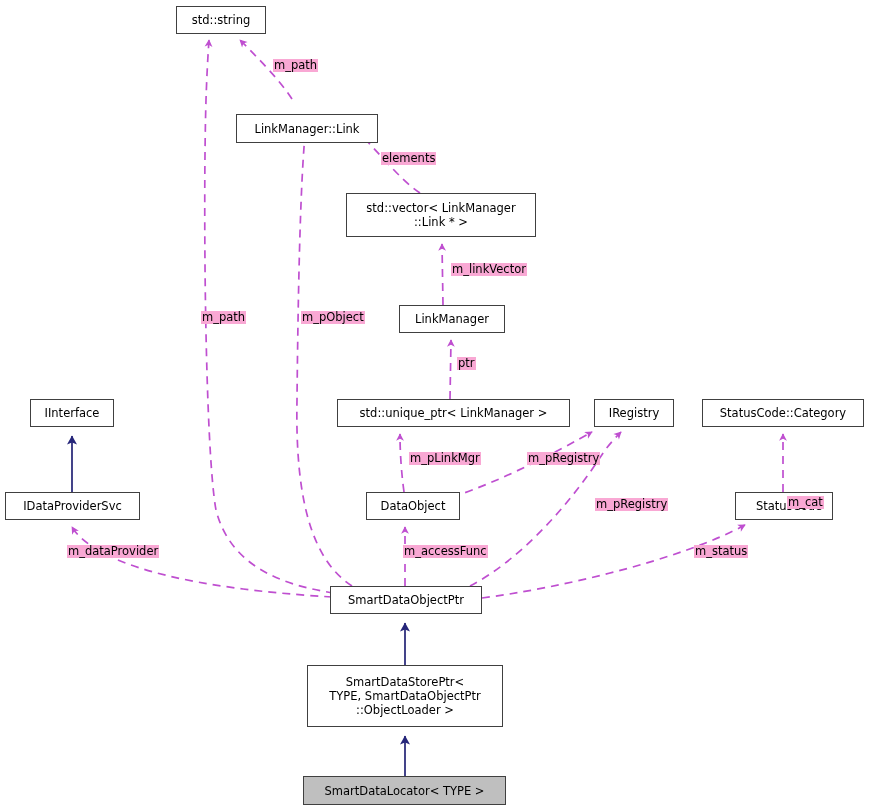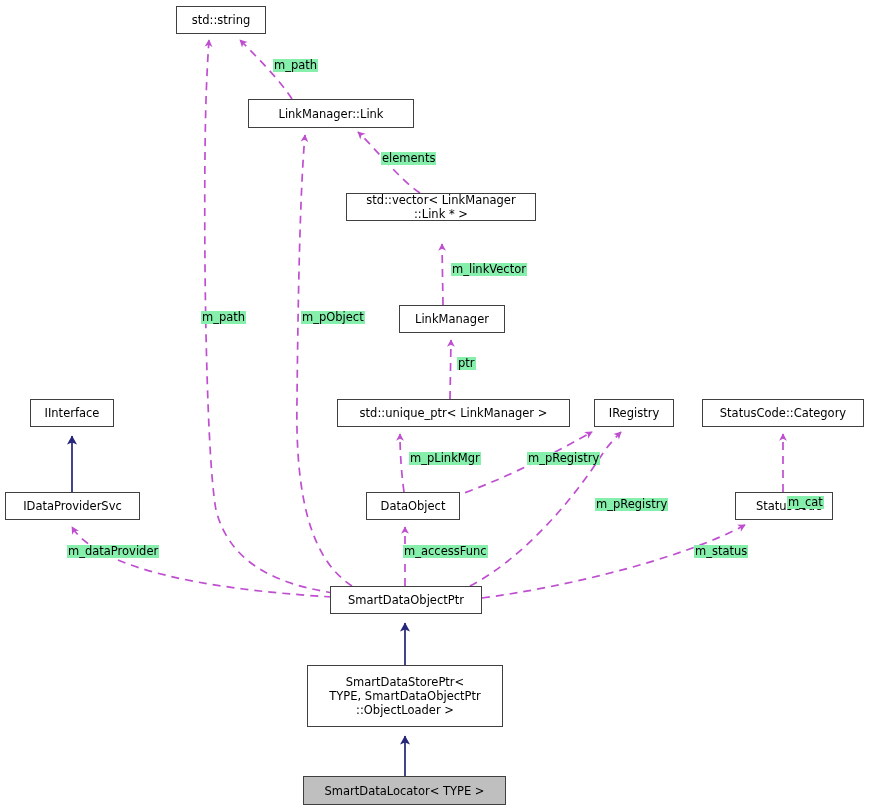--- a/index.html
+++ b/index.html
@@ -40,21 +40,21 @@
   }
   .node.highlight {
     background: #bfbfbf;
   }
   .edge-label {
     position: absolute;
     color: #000000;
     font-size: 11.5px;
     line-height: 13px;
     white-space: pre;
-    background: #86efac;
+    background: #f9a8d4;
     padding: 0 1px;
     z-index: 4;
   }
 </style>
 </head>
 <body>
 
 <div id="diagram-root">
 
   <svg id="edge-layer" viewBox="0 0 871 811" width="871" height="811" xmlns="http://www.w3.org/2000/svg">
@@ -100,22 +100,22 @@
 
       <path d="M72,492 L 72,436"></path>
 
       <path d="M405,665 L 405,623"></path>
 
       <path d="M405,776 L 405,736"></path>
     </g>
   </svg>
 
   <div class="node" style="left:176px; top:6px;   width:90px;  height:28px;">std::string</div>
-  <div class="node" style="left:236px; top:99px;  width:166px; height:29px;margin-left:12px;">LinkManager::Link</div>
-  <div class="node" style="left:346px; top:193px; width:190px; height:28px;">std::vector&lt; LinkManager
+  <div class="node" style="left:236px; top:114px;  width:142px; height:29px;">LinkManager::Link</div>
+  <div class="node" style="left:346px; top:193px; width:190px; height:44px;">std::vector&lt; LinkManager
 ::Link * &gt;</div>
   <div class="node" style="left:337px; top:399px; width:233px; height:28px;">std::unique_ptr&lt; LinkManager &gt;</div>
   <div class="node" style="left:399px; top:305px; width:106px; height:28px;">LinkManager</div>
   <div class="node" style="left:594px; top:399px; width:80px;  height:28px;">IRegistry</div>
   <div class="node" style="left:702px; top:399px; width:162px; height:28px;">StatusCode::Category</div>
   <div class="node" style="left:30px;  top:399px; width:84px;  height:28px;">IInterface</div>
   <div class="node" style="left:5px;   top:492px; width:135px; height:28px;">IDataProviderSvc</div>
   <div class="node" style="left:358px; top:492px; width:94px;  height:28px;margin-left:8px;">DataObject</div>
   <div class="node" style="left:735px; top:492px; width:98px;  height:28px;padding-left:10px;">StatusCode</div>
   <div class="node" style="left:330px; top:586px; width:152px; height:28px;">SmartDataObjectPtr</div>

